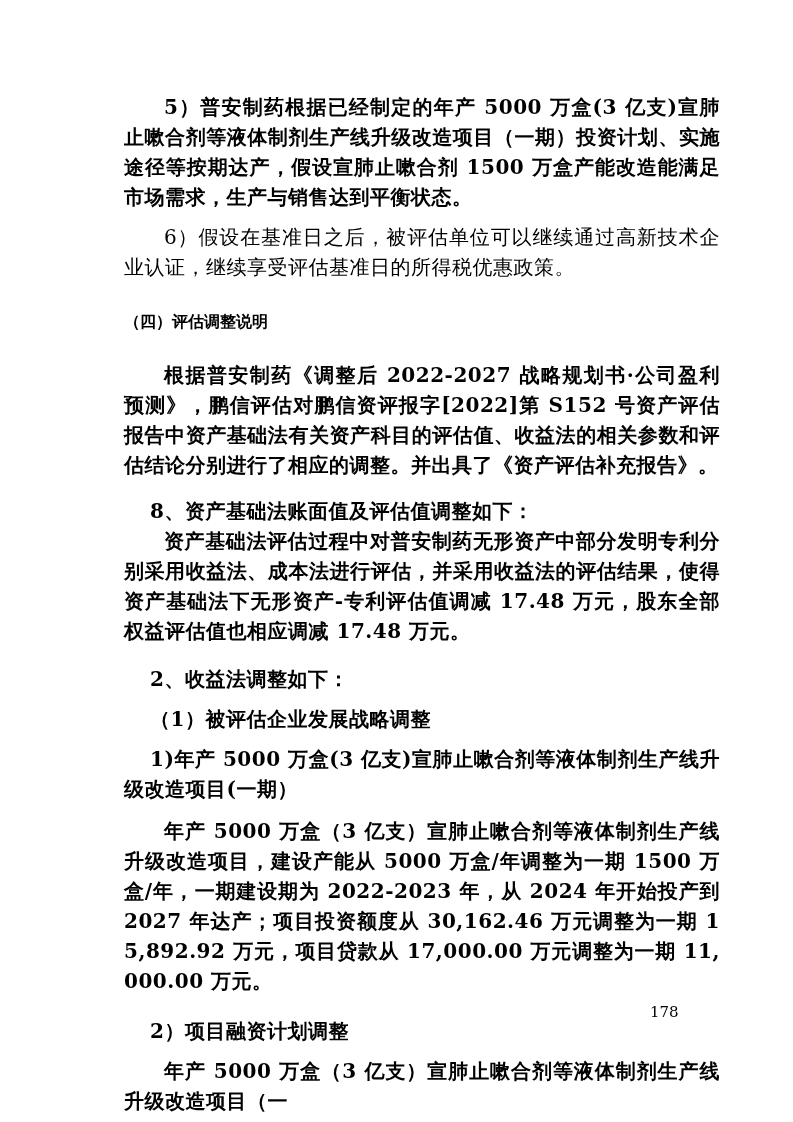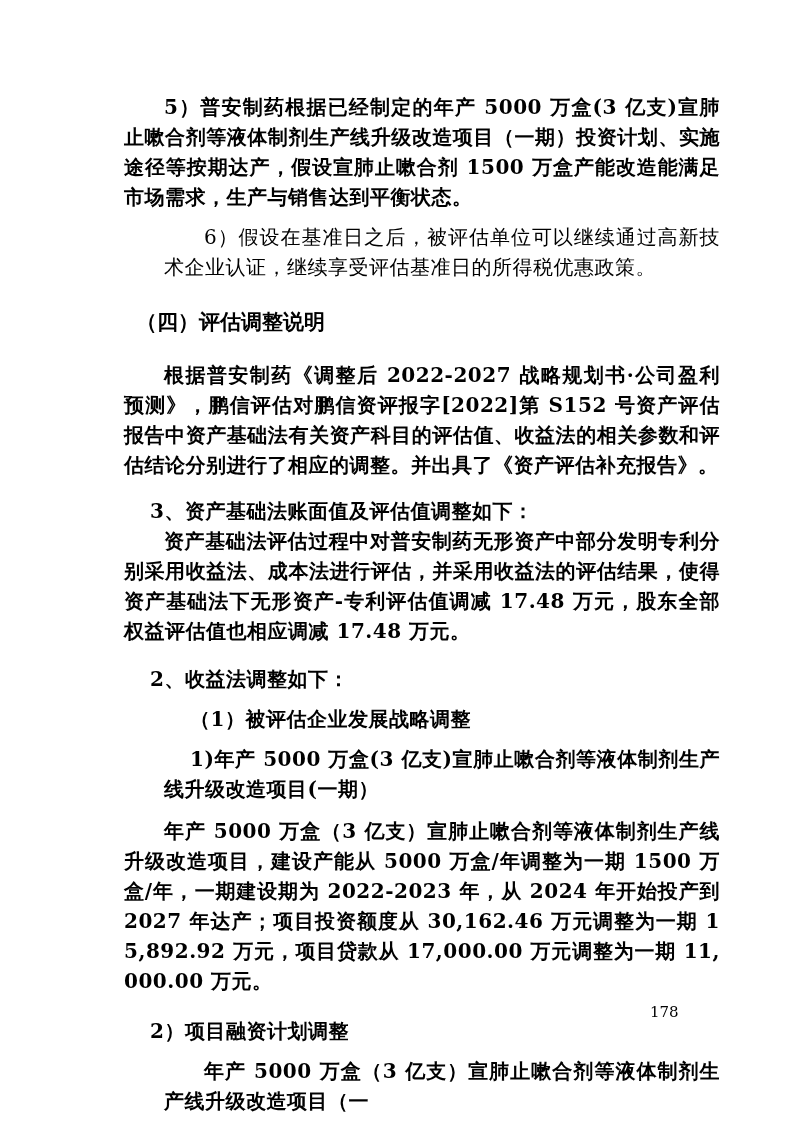--- a/index.html
+++ b/index.html
@@ -29,29 +29,28 @@
     line-height: 30px;
     text-align: justify;
     letter-spacing: 0.5px;
     word-break: break-all;
   }
   .kai  { font-weight: 700; }   
   .song { font-weight: 400; }   
   .indent     { text-indent: 40px; }
   .indent-sub { text-indent: 26px; }
   .heading {
-    font-size: 21px;
+    font-size: 16px;
     line-height: 32px;
     font-weight: 700;
     text-align: left;
-    margin-left: 12px;
   }
   .sub { text-align: left; }
   .mt8  { }
-  .mt10 { margin-top: 10px; margin-left: 40px; }
+  .mt10 { margin-top: 10px; }
   .mt12 { margin-top: 12px; }
   .mt14 { margin-top: 22px; }
   .mt16 { margin-top: 16px; }
   .mt18 { margin-top: 18px; }
   .mt20 { margin-top: 20px; }
   .mt24 { margin-top: 24px; }
   .footer {
     position: absolute;
     left: 650px;
     top: 1003px;
@@ -68,21 +67,21 @@
   <div class="content">
 
     <p class="kai indent">5）普安制药根据已经制定的年产 5000 万盒(3 亿支)宣肺止嗽合剂等液体制剂生产线升级改造项目（一期）投资计划、实施途径等按期达产，假设宣肺止嗽合剂 1500 万盒产能改造能满足市场需求，生产与销售达到平衡状态。</p>
 
     <p class="song indent mt10">6）假设在基准日之后，被评估单位可以继续通过高新技术企业认证，继续享受评估基准日的所得税优惠政策。</p>
 
     <h2 class="heading mt24">（四）评估调整说明</h2>
 
     <p class="kai indent mt14">根据普安制药《调整后 2022-2027 战略规划书·公司盈利预测》，鹏信评估对鹏信资评报字[2022]第 S152 号资产评估报告中资产基础法有关资产科目的评估值、收益法的相关参数和评估结论分别进行了相应的调整。并出具了《资产评估补充报告》。</p>
 
-    <p class="kai sub indent-sub mt16">3、资产基础法账面值及评估值调整如下：</p>
+    <p class="kai sub indent-sub mt16">8、资产基础法账面值及评估值调整如下：</p>
 
     <p class="kai indent mt8">资产基础法评估过程中对普安制药无形资产中部分发明专利分别采用收益法、成本法进行评估，并采用收益法的评估结果，使得资产基础法下无形资产-专利评估值调减 17.48 万元，股东全部权益评估值也相应调减 17.48 万元。</p>
 
     <p class="kai sub indent-sub mt18">2、收益法调整如下：</p>
 
     <p class="kai sub indent-sub mt10">（1）被评估企业发展战略调整</p>
 
     <p class="kai indent-sub mt10">1)年产 5000 万盒(3 亿支)宣肺止嗽合剂等液体制剂生产线升级改造项目(一期）</p>
 
     <p class="kai indent mt12">年产 5000 万盒（3 亿支）宣肺止嗽合剂等液体制剂生产线升级改造项目，建设产能从 5000 万盒/年调整为一期 1500 万盒/年，一期建设期为 2022-2023 年，从 2024 年开始投产到 2027 年达产；项目投资额度从 30,162.46 万元调整为一期 15,892.92 万元，项目贷款从 17,000.00 万元调整为一期 11,000.00 万元。</p>

